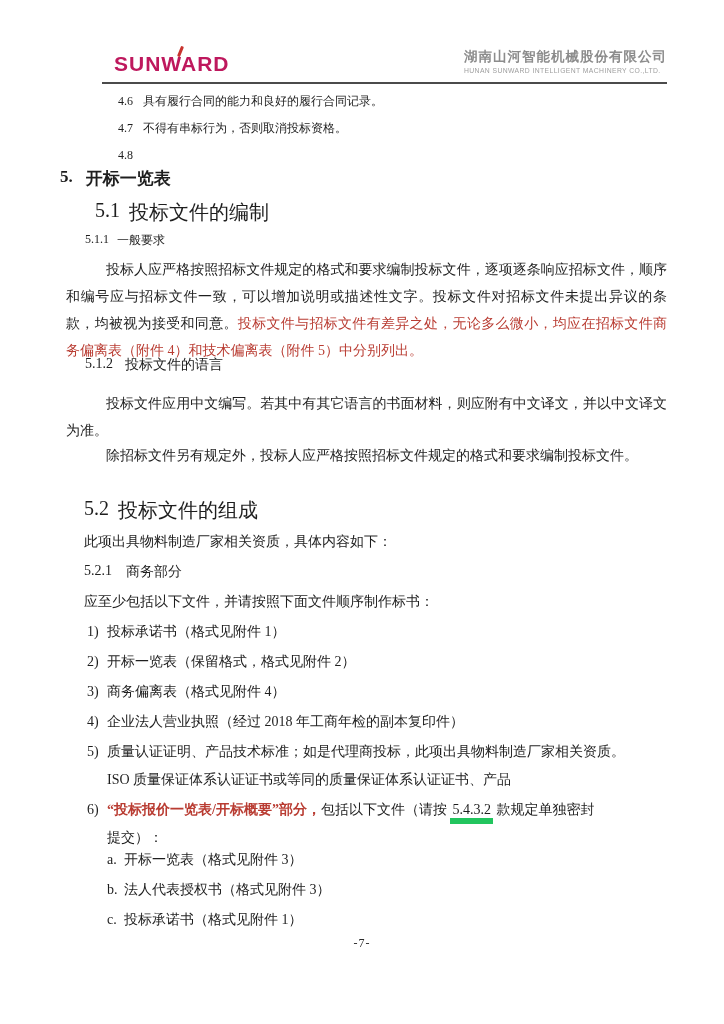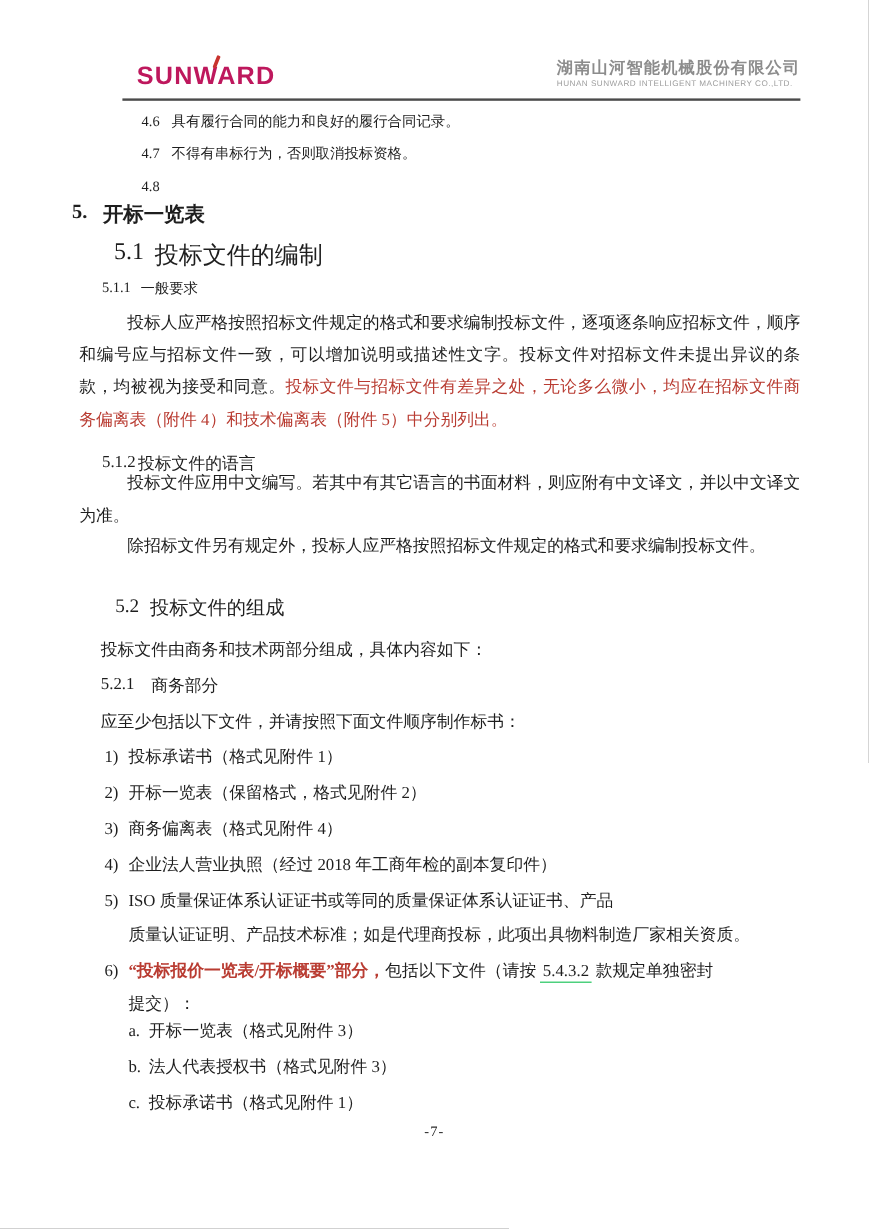--- a/index.html
+++ b/index.html
@@ -39,34 +39,34 @@
   .company-en {
     font-family: "Liberation Sans", sans-serif;
     font-size: 6.8px; letter-spacing: 0.4px; color: #9d9d9d; margin-top: 1px;
   }
   .header-rule {
     position: absolute; top: 82px; left: 102px; right: 57px;
     height: 2px; background: #4b4b4b;
   }
   .red { color: #b93c32; }
   .bold { font-weight: 700; }
-  .uline { border-bottom: 1px solid #22c55e; padding: 0 2px 1px 2px; }
+  .uline { border-bottom: 6px solid #22c55e; padding: 0 2px 1px 2px; }
   .block { display: block; }
 
   
   .clause4 { position: absolute; top: 88px; left: 85px; right: 55px; }
   .c4row { display: flex; gap: 10px; line-height: 27px; font-size: 12px; margin-left: 33px; }
   .c4num { flex: none; }
 
   
   .h5 { position: absolute; top: 167px; left: 60px; font-size: 17px; font-weight: 700; display: flex; gap: 13px; }
   .h51 { position: absolute; top: 199px; left: 95px; font-size: 20px; display: flex; gap: 9px; }
   .h511 { position: absolute; top: 232px; left: 85px; font-size: 12px; display: flex; gap: 8px; }
-  .h512 { position: absolute; top: 378px; left: 85px; font-size: 14px; display: flex; gap: 2px; }
-  .h52 { position: absolute; top: 497px; left: 96px; font-size: 16px; display: flex; gap: 9px; }
+  .h512 { position: absolute; top: 356px; left: 85px; font-size: 14px; display: flex; gap: 12px; }
+  .h52 { position: absolute; top: 497px; left: 84px; font-size: 20px; display: flex; gap: 9px; }
   .h521 { position: absolute; top: 563px; left: 84px; font-size: 14px; display: flex; gap: 14px; }
 
   
   .para {
     font-size: 14px; line-height: 27px;
     text-align: justify; text-indent: 40px;
   }
   .para511 { position: absolute; top: 256px; left: 66px; width: 601px; }
   .para512a { position: absolute; top: 390px; left: 66px; width: 601px; }
   .para512b { position: absolute; top: 442px; left: 66px; width: 601px; }
@@ -145,21 +145,21 @@
   </div>
 
   <p class="para para512a">投标文件应用中文编写。若其中有其它语言的书面材料，则应附有中文译文，并以中文译文为准。</p>
   <p class="para para512b">除招标文件另有规定外，投标人应严格按照招标文件规定的格式和要求编制投标文件。</p>
 
   <div class="h52">
     <span>5.2</span>
     <span>投标文件的组成</span>
   </div>
 
-  <div class="intro52">投标文件由商务和技术两部分组成，具体内容如下：</div>
+  <div class="intro52">此项出具物料制造厂家相关资质，具体内容如下：</div>
 
   <div class="h521">
     <span>5.2.1</span>
     <span>商务部分</span>
   </div>
 
   <div class="intro521">应至少包括以下文件，并请按照下面文件顺序制作标书：</div>
 
   <div class="olist">
     <div class="oitem">
@@ -174,22 +174,22 @@
       <div class="onum">3)</div>
       <div class="otext">商务偏离表（格式见附件 4）</div>
     </div>
     <div class="oitem">
       <div class="onum">4)</div>
       <div class="otext">企业法人营业执照（经过 2018 年工商年检的副本复印件）</div>
     </div>
     <div class="oitem">
       <div class="onum">5)</div>
       <div class="otext">
+        <span class="block">质量认证证明、产品技术标准；如是代理商投标，此项出具物料制造厂家相关资质。</span>
         <span class="block">ISO 质量保证体系认证证书或等同的质量保证体系认证证书、产品</span>
-        <span class="block">质量认证证明、产品技术标准；如是代理商投标，此项出具物料制造厂家相关资质。</span>
       </div>
     </div>
     <div class="oitem">
       <div class="onum">6)</div>
       <div class="otext">
         <span><span class="red bold">“投标报价一览表/开标概要”部分，</span><span>包括以下文件（请按 </span><span class="uline">5.4.3.2</span><span> 款规定单独密封</span></span>
         <span class="block">提交）：</span>
       </div>
     </div>
   </div>

